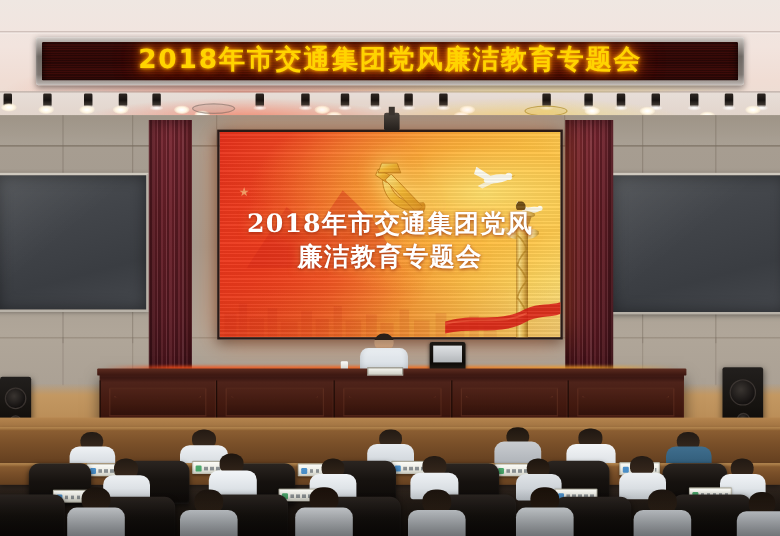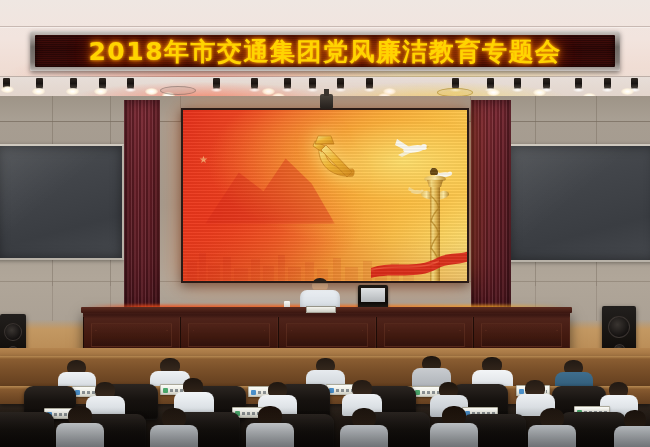--- a/index.html
+++ b/index.html
@@ -71,21 +71,21 @@
       repeating-linear-gradient(0deg, rgba(0,0,0,.30) 0 1px, rgba(0,0,0,0) 1px 2px),
       linear-gradient(180deg,#4a0f0c 0%,#350907 40%,#430d0a 100%);
     border-radius: 1px;
     display: flex; align-items: center; justify-content: center;
     overflow: hidden;
     box-shadow: inset 0 0 6px rgba(0,0,0,.8);
   }
   .led-text {
     font-family: "DejaVu Sans", "Liberation Sans", sans-serif;
     font-weight: 700;
-    font-size: 25px;
+    font-size: 22px;
     letter-spacing: 1.5px;
     line-height: 1;
     color: #ffd400;
     text-shadow:
       0 0 3px #ffb300,
       0 0 7px rgba(255,140,0,.95),
       0 0 15px rgba(255,90,0,.75),
       0 0 26px rgba(255,60,0,.45);
     white-space: nowrap;
   }
@@ -557,20 +557,22 @@
     <div class="ribbon">
       <svg viewBox="0 0 104 44" width="104" height="44">
         <path d="M2,30 C24,22 46,32 68,20 C82,13 92,18 102,12 L102,22 C90,28 80,24 68,31 C48,42 24,34 2,40 Z" fill="#d81f15" opacity=".9"></path>
         <path d="M2,32 C26,25 48,34 70,23" stroke="#f25a3c" stroke-width="1.6" fill="none" opacity=".7"></path>
       </svg>
     </div>
 
     <div class="scanlines"></div>
 
     <div class="proj-title">
+      <span>2018年市交通集团党风</span>
+      <span class="l2">廉洁教育专题会</span>
     </div>
   </div>
 
   <div class="stage-floor"></div>
 
   <div class="spk-box" style="left:0px; top:314px; width:26px; height:48px;">
     <div class="cone" style="left:4px; top:9px; width:18px; height:18px;"></div>
     <div class="cone" style="left:8px; top:32px; width:10px; height:10px;"></div>
   </div>
 

